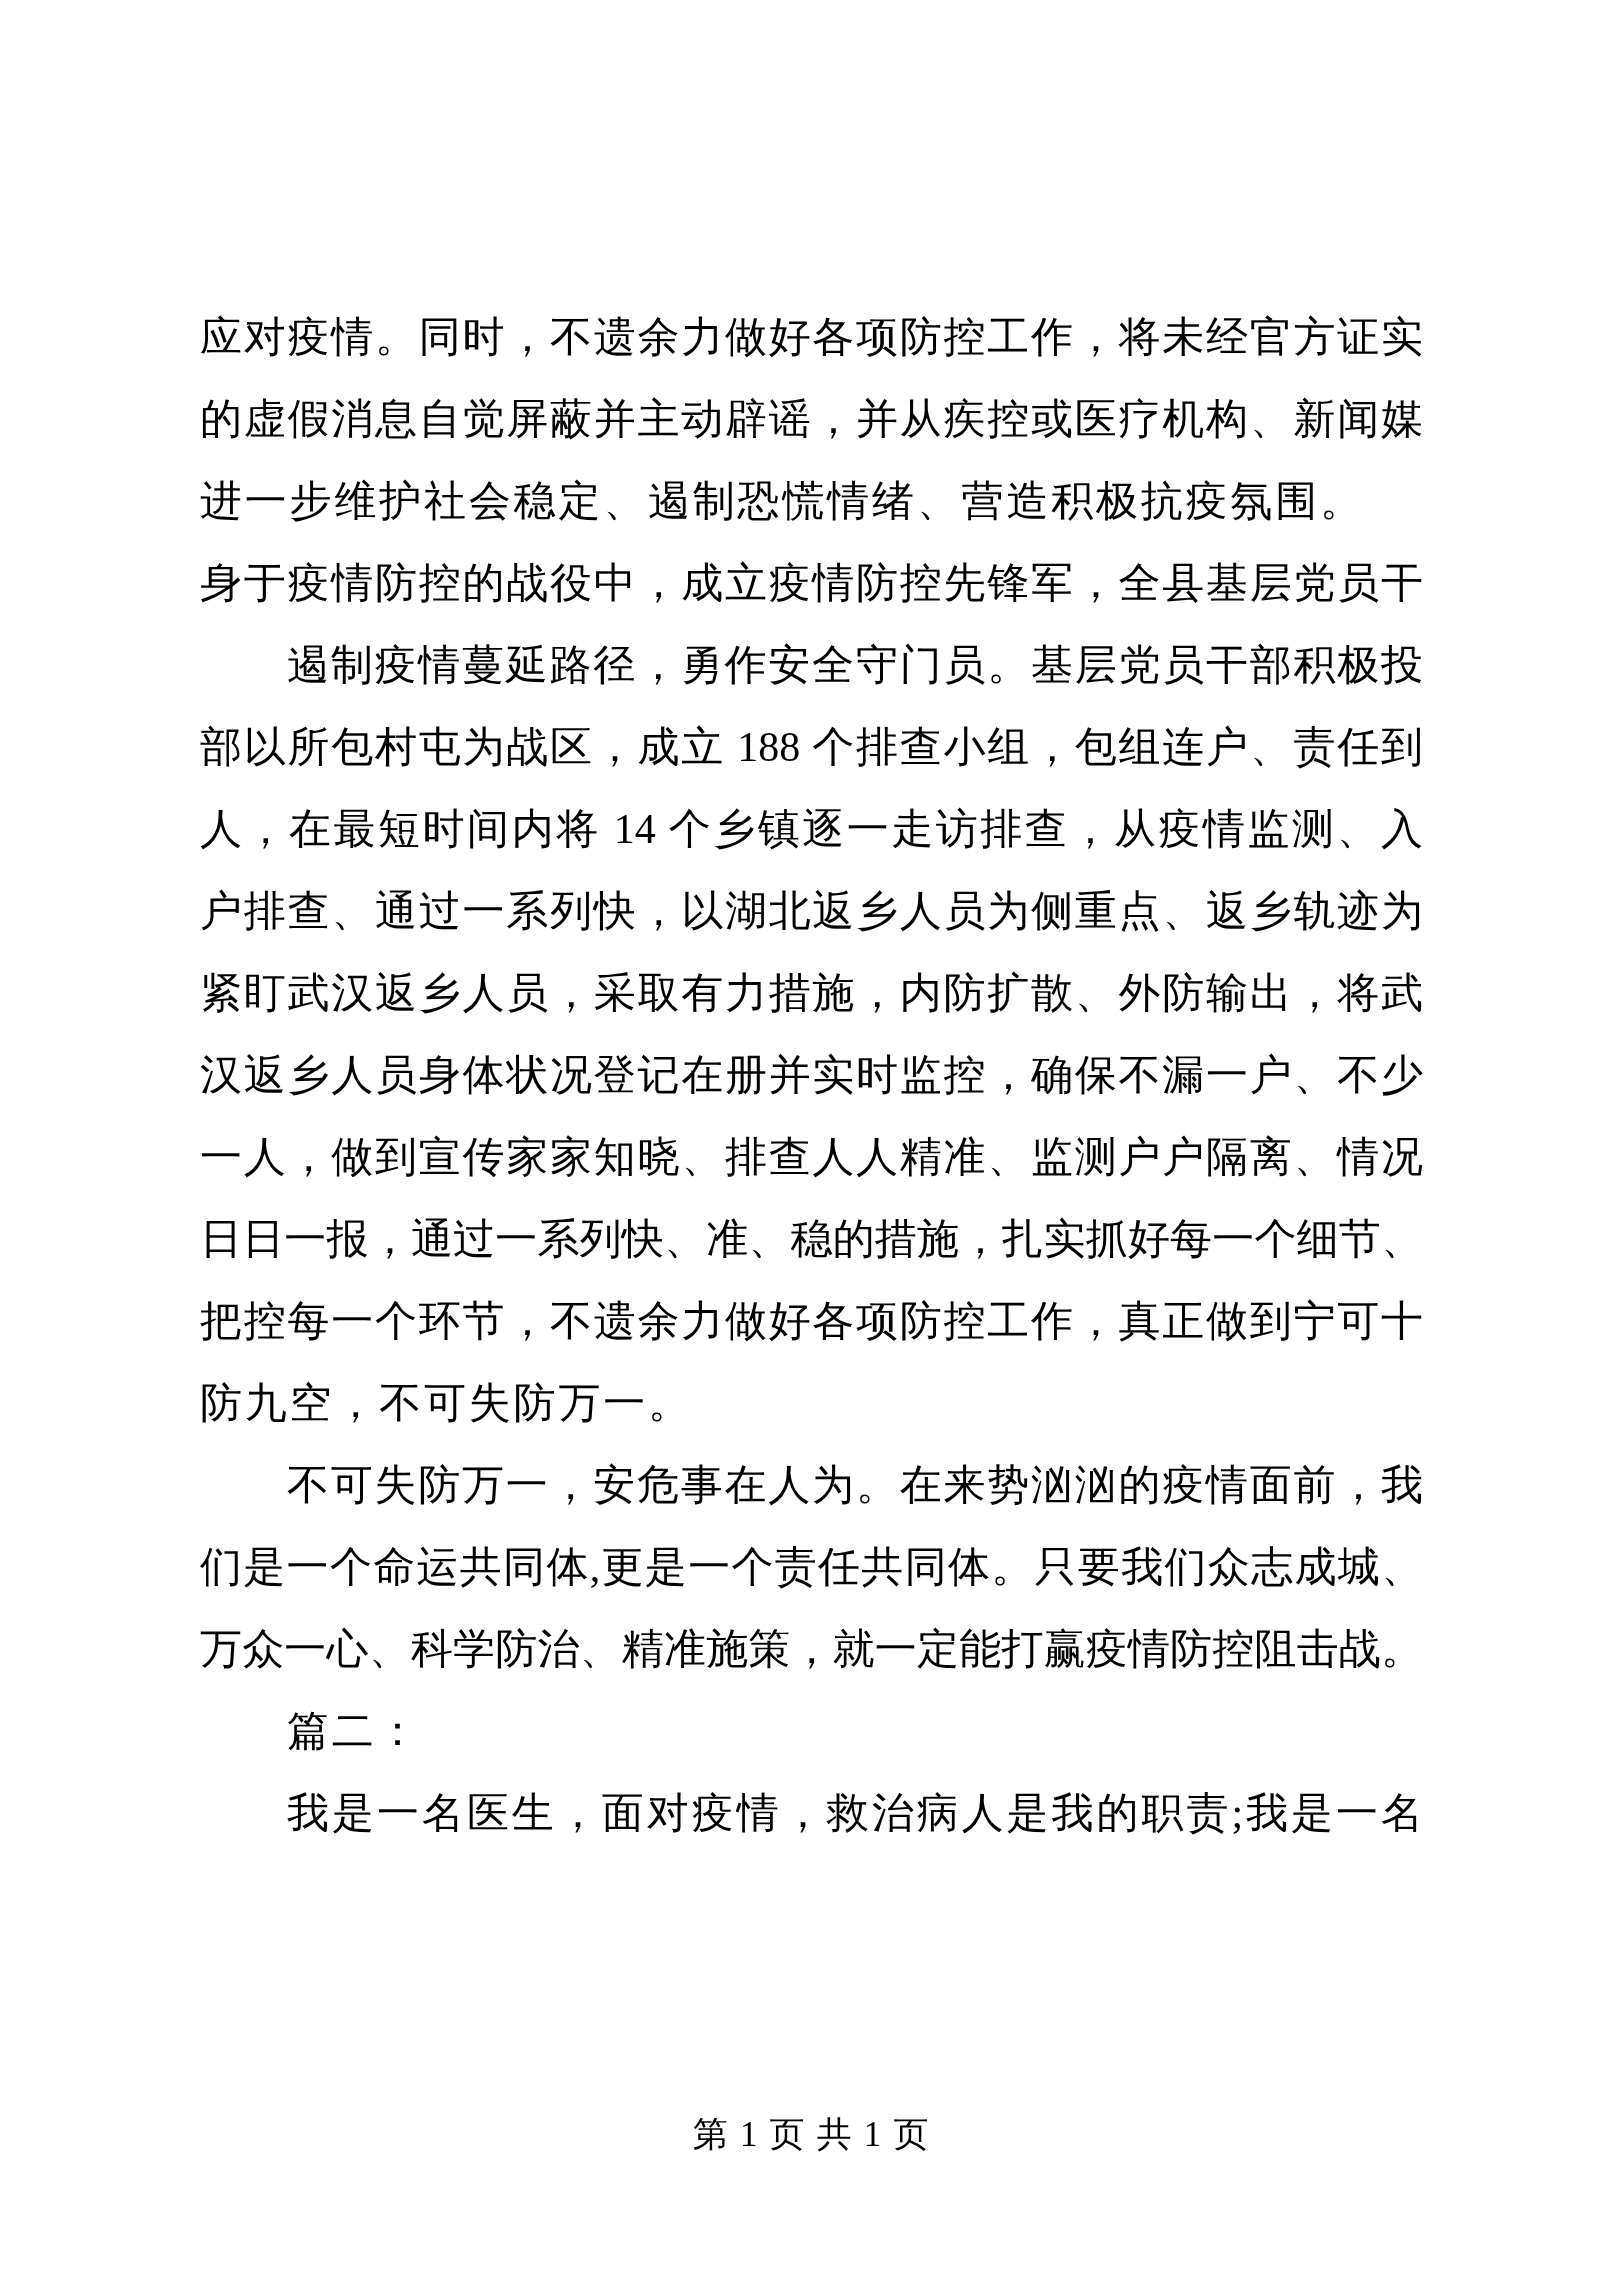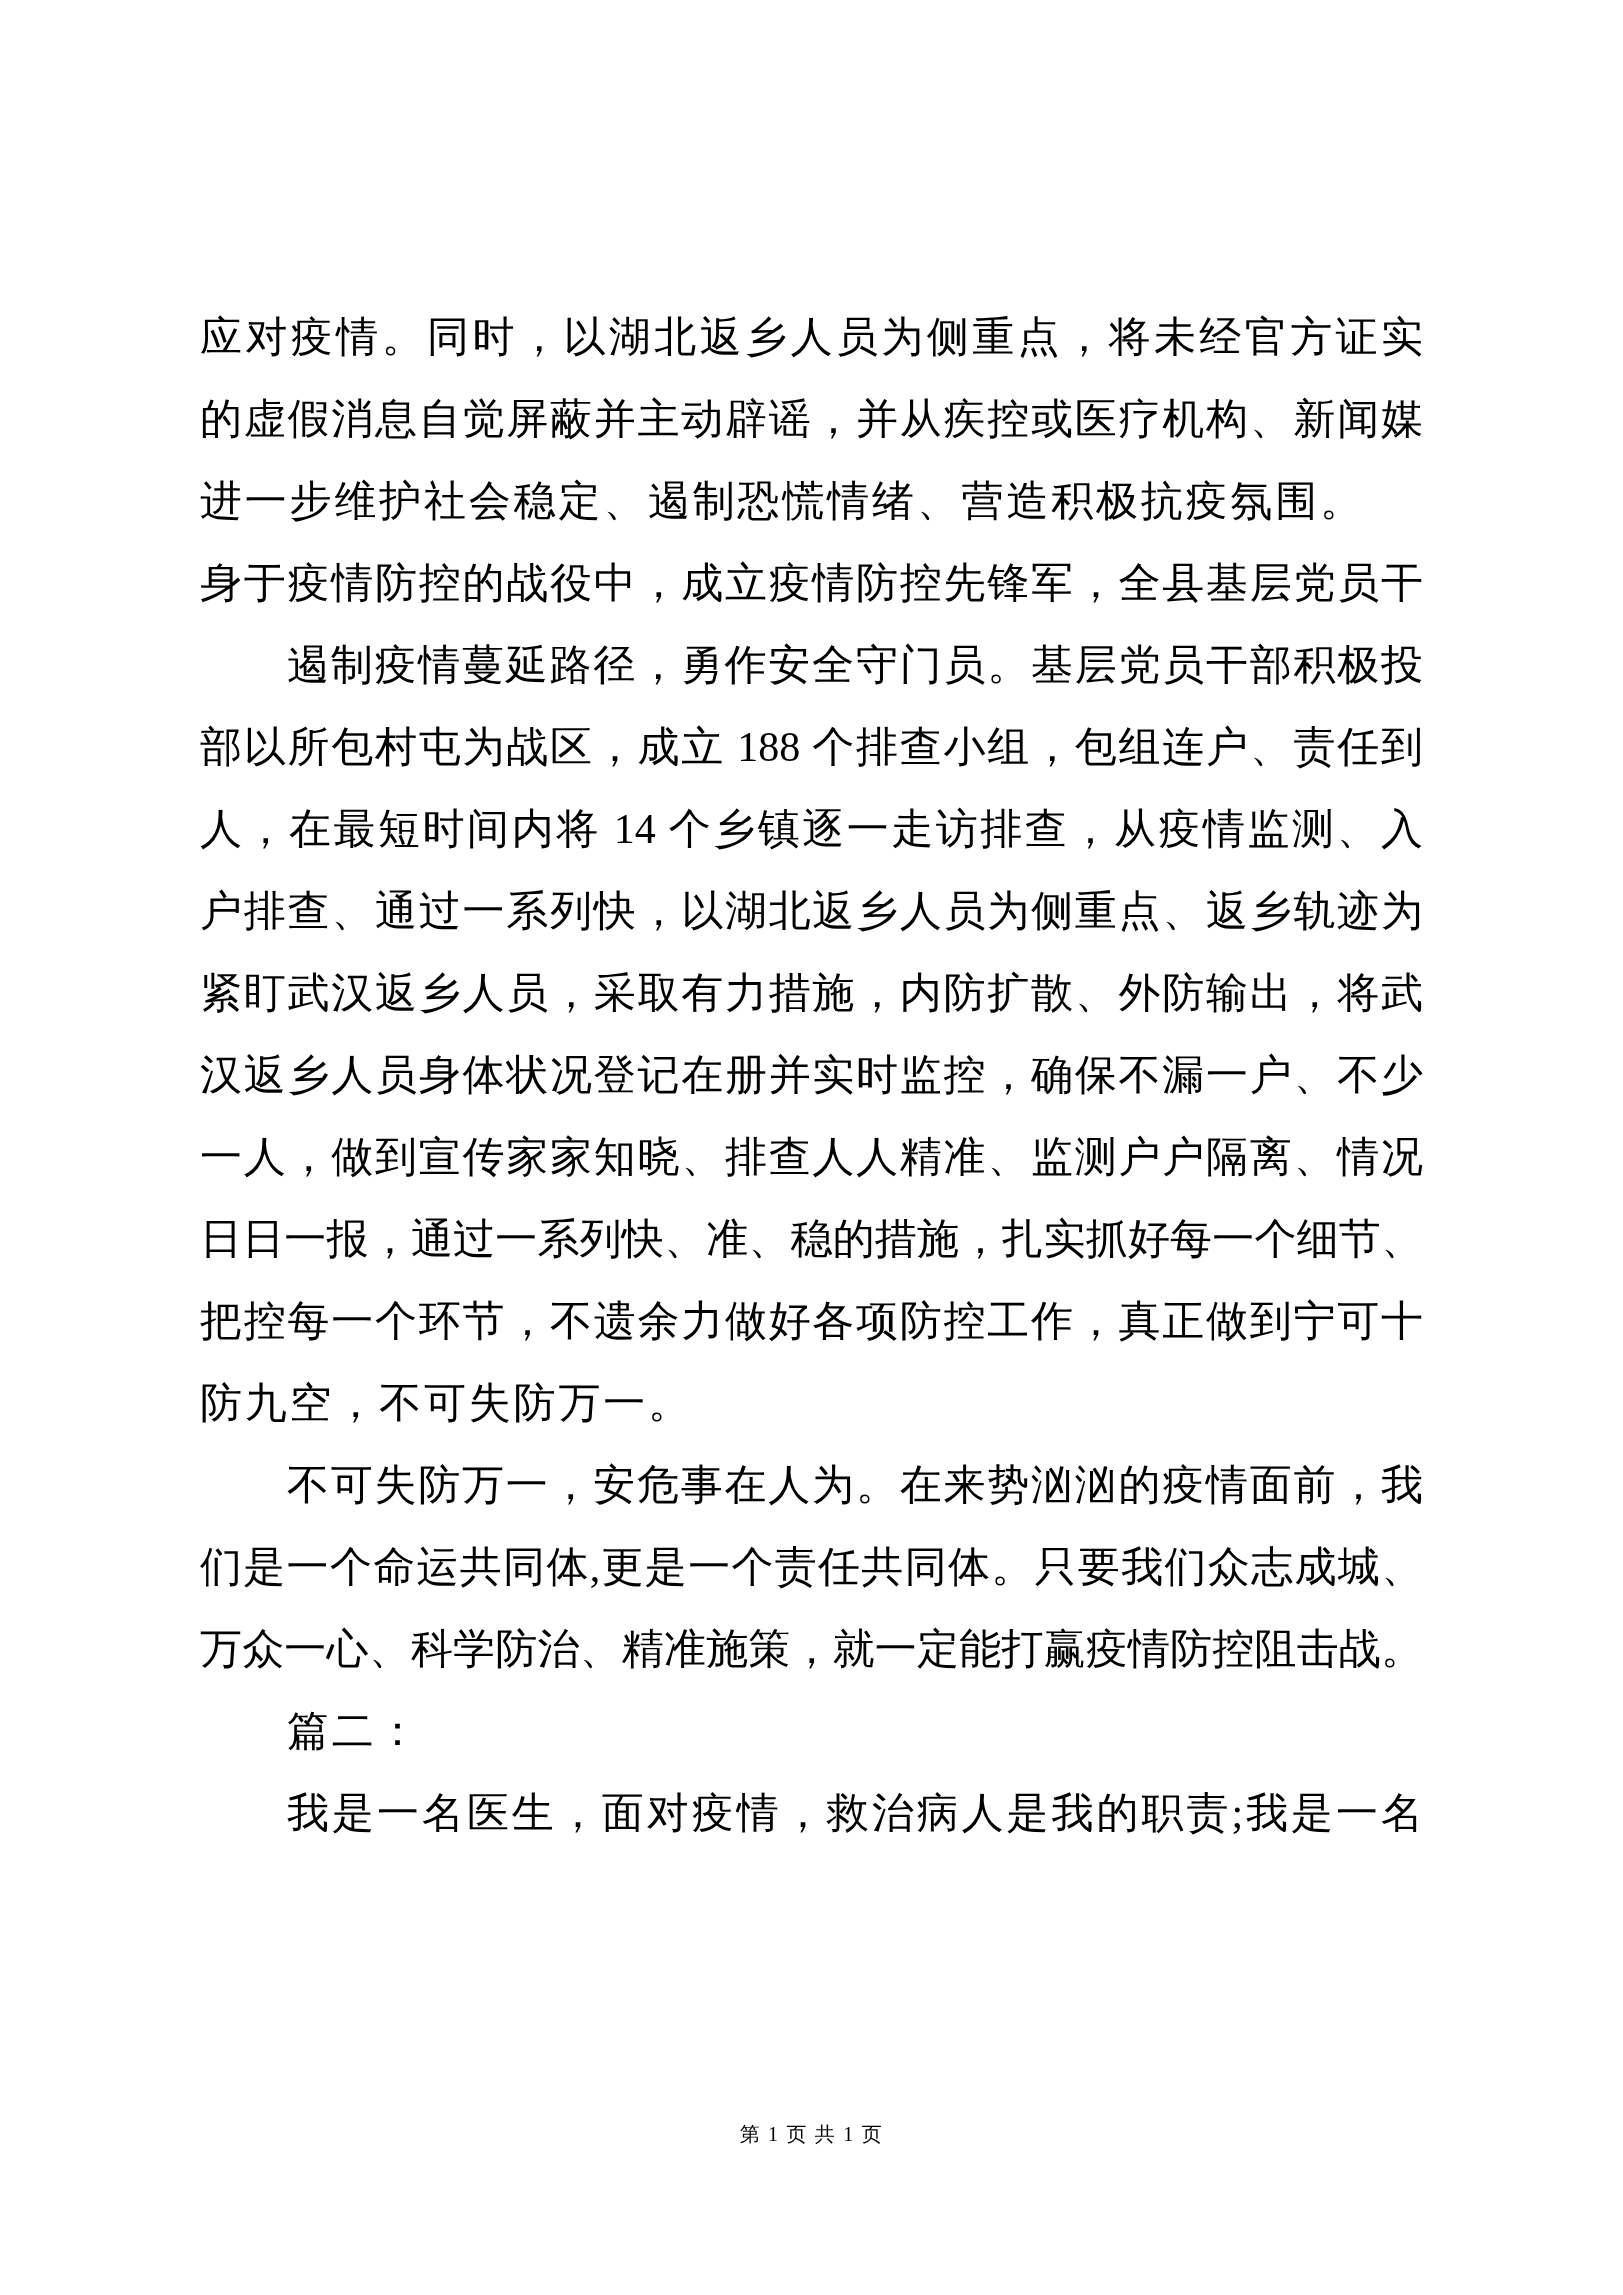--- a/index.html
+++ b/index.html
@@ -43,32 +43,32 @@
   .line.indent {
     text-indent: 87px;
   }
   .footer {
     position: absolute;
     left: 0;
     top: 2112px;
     width: 1623px;
     height: 45px;
     line-height: 45px;
-    font-size: 20px;
+    font-size: 35px;
     letter-spacing: 1.7px;
     text-align: center;
     color: #000000;
   }
 </style>
 </head>
 <body>
 
 <div class="page">
   <div class="text-block">
-    <div class="line full">应对疫情。同时，以湖北返乡人员为侧重点，将未经官方证实</div>
+    <div class="line full">应对疫情。同时，不遗余力做好各项防控工作，将未经官方证实</div>
     <div class="line full">的虚假消息自觉屏蔽并主动辟谣，并从疾控或医疗机构、新闻媒</div>
     <div class="line end">进一步维护社会稳定、遏制恐慌情绪、营造积极抗疫氛围。</div>
     <div class="line full">身于疫情防控的战役中，成立疫情防控先锋军，全县基层党员干</div>
     <div class="line full indent">遏制疫情蔓延路径，勇作安全守门员。基层党员干部积极投</div>
     <div class="line full">部以所包村屯为战区，成立 188 个排查小组，包组连户、责任到</div>
     <div class="line full">人，在最短时间内将 14 个乡镇逐一走访排查，从疫情监测、入</div>
     <div class="line full">户排查、通过一系列快，以湖北返乡人员为侧重点、返乡轨迹为</div>
     <div class="line full">紧盯武汉返乡人员，采取有力措施，内防扩散、外防输出，将武</div>
     <div class="line full">汉返乡人员身体状况登记在册并实时监控，确保不漏一户、不少</div>
     <div class="line full">一人，做到宣传家家知晓、排查人人精准、监测户户隔离、情况</div>

